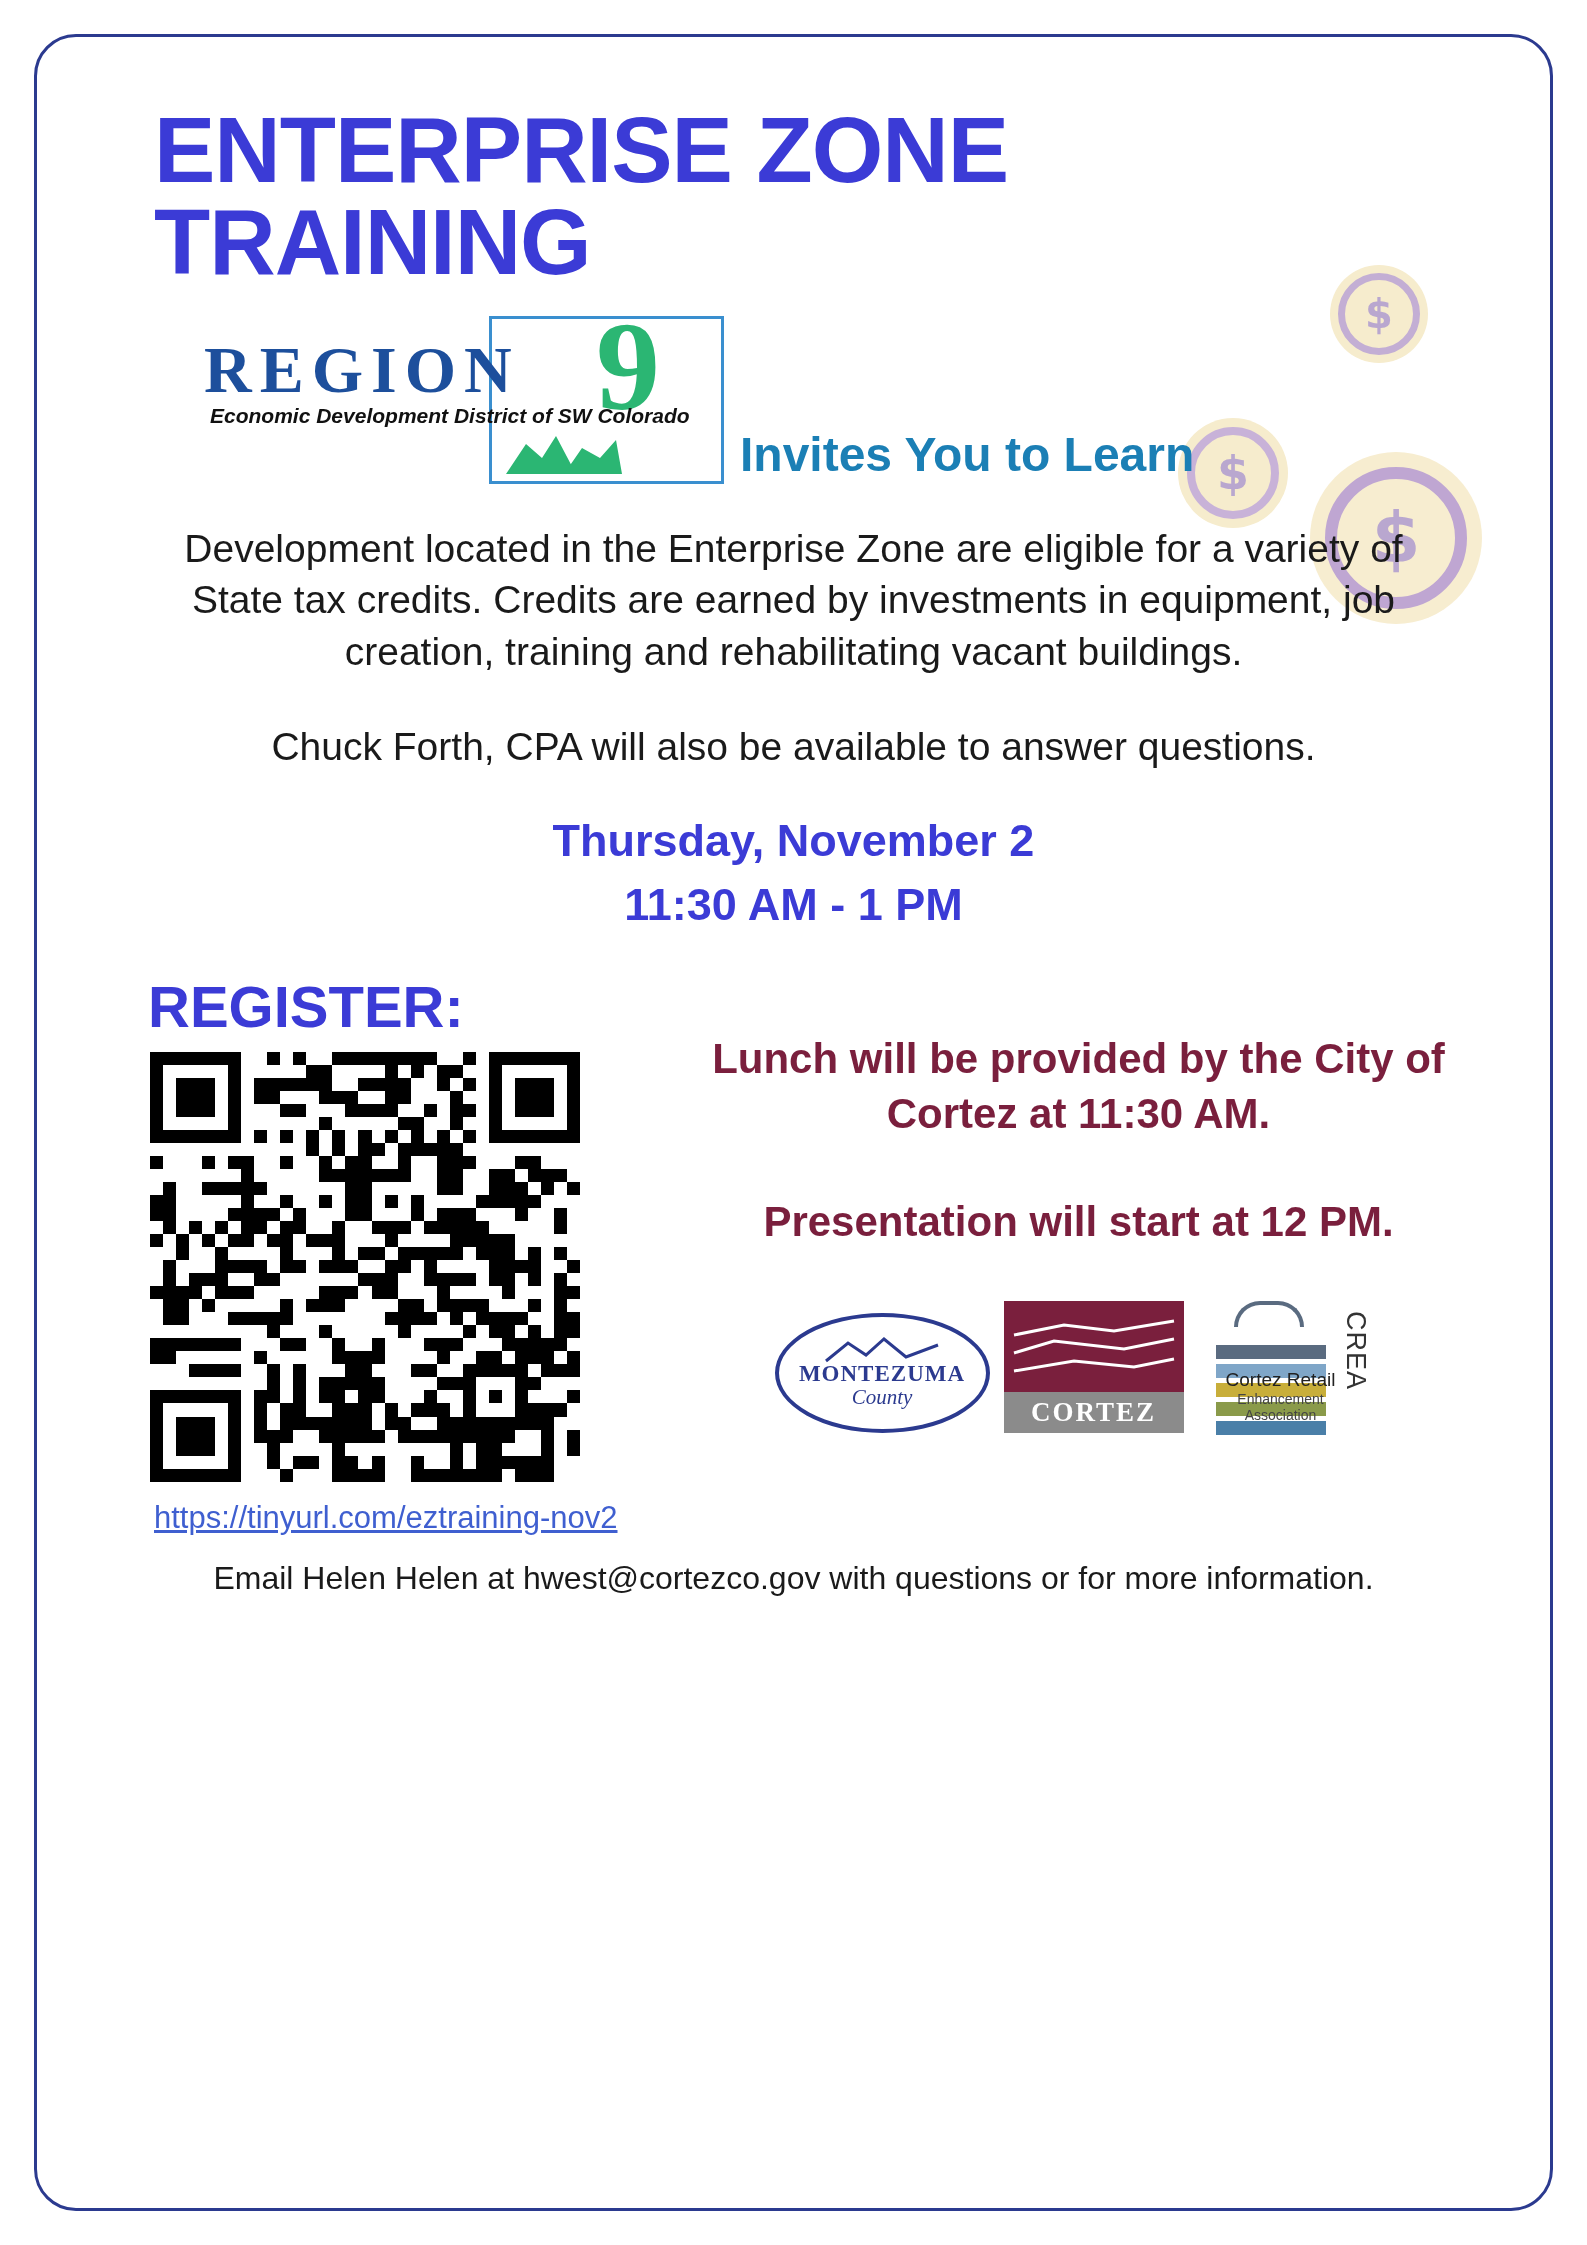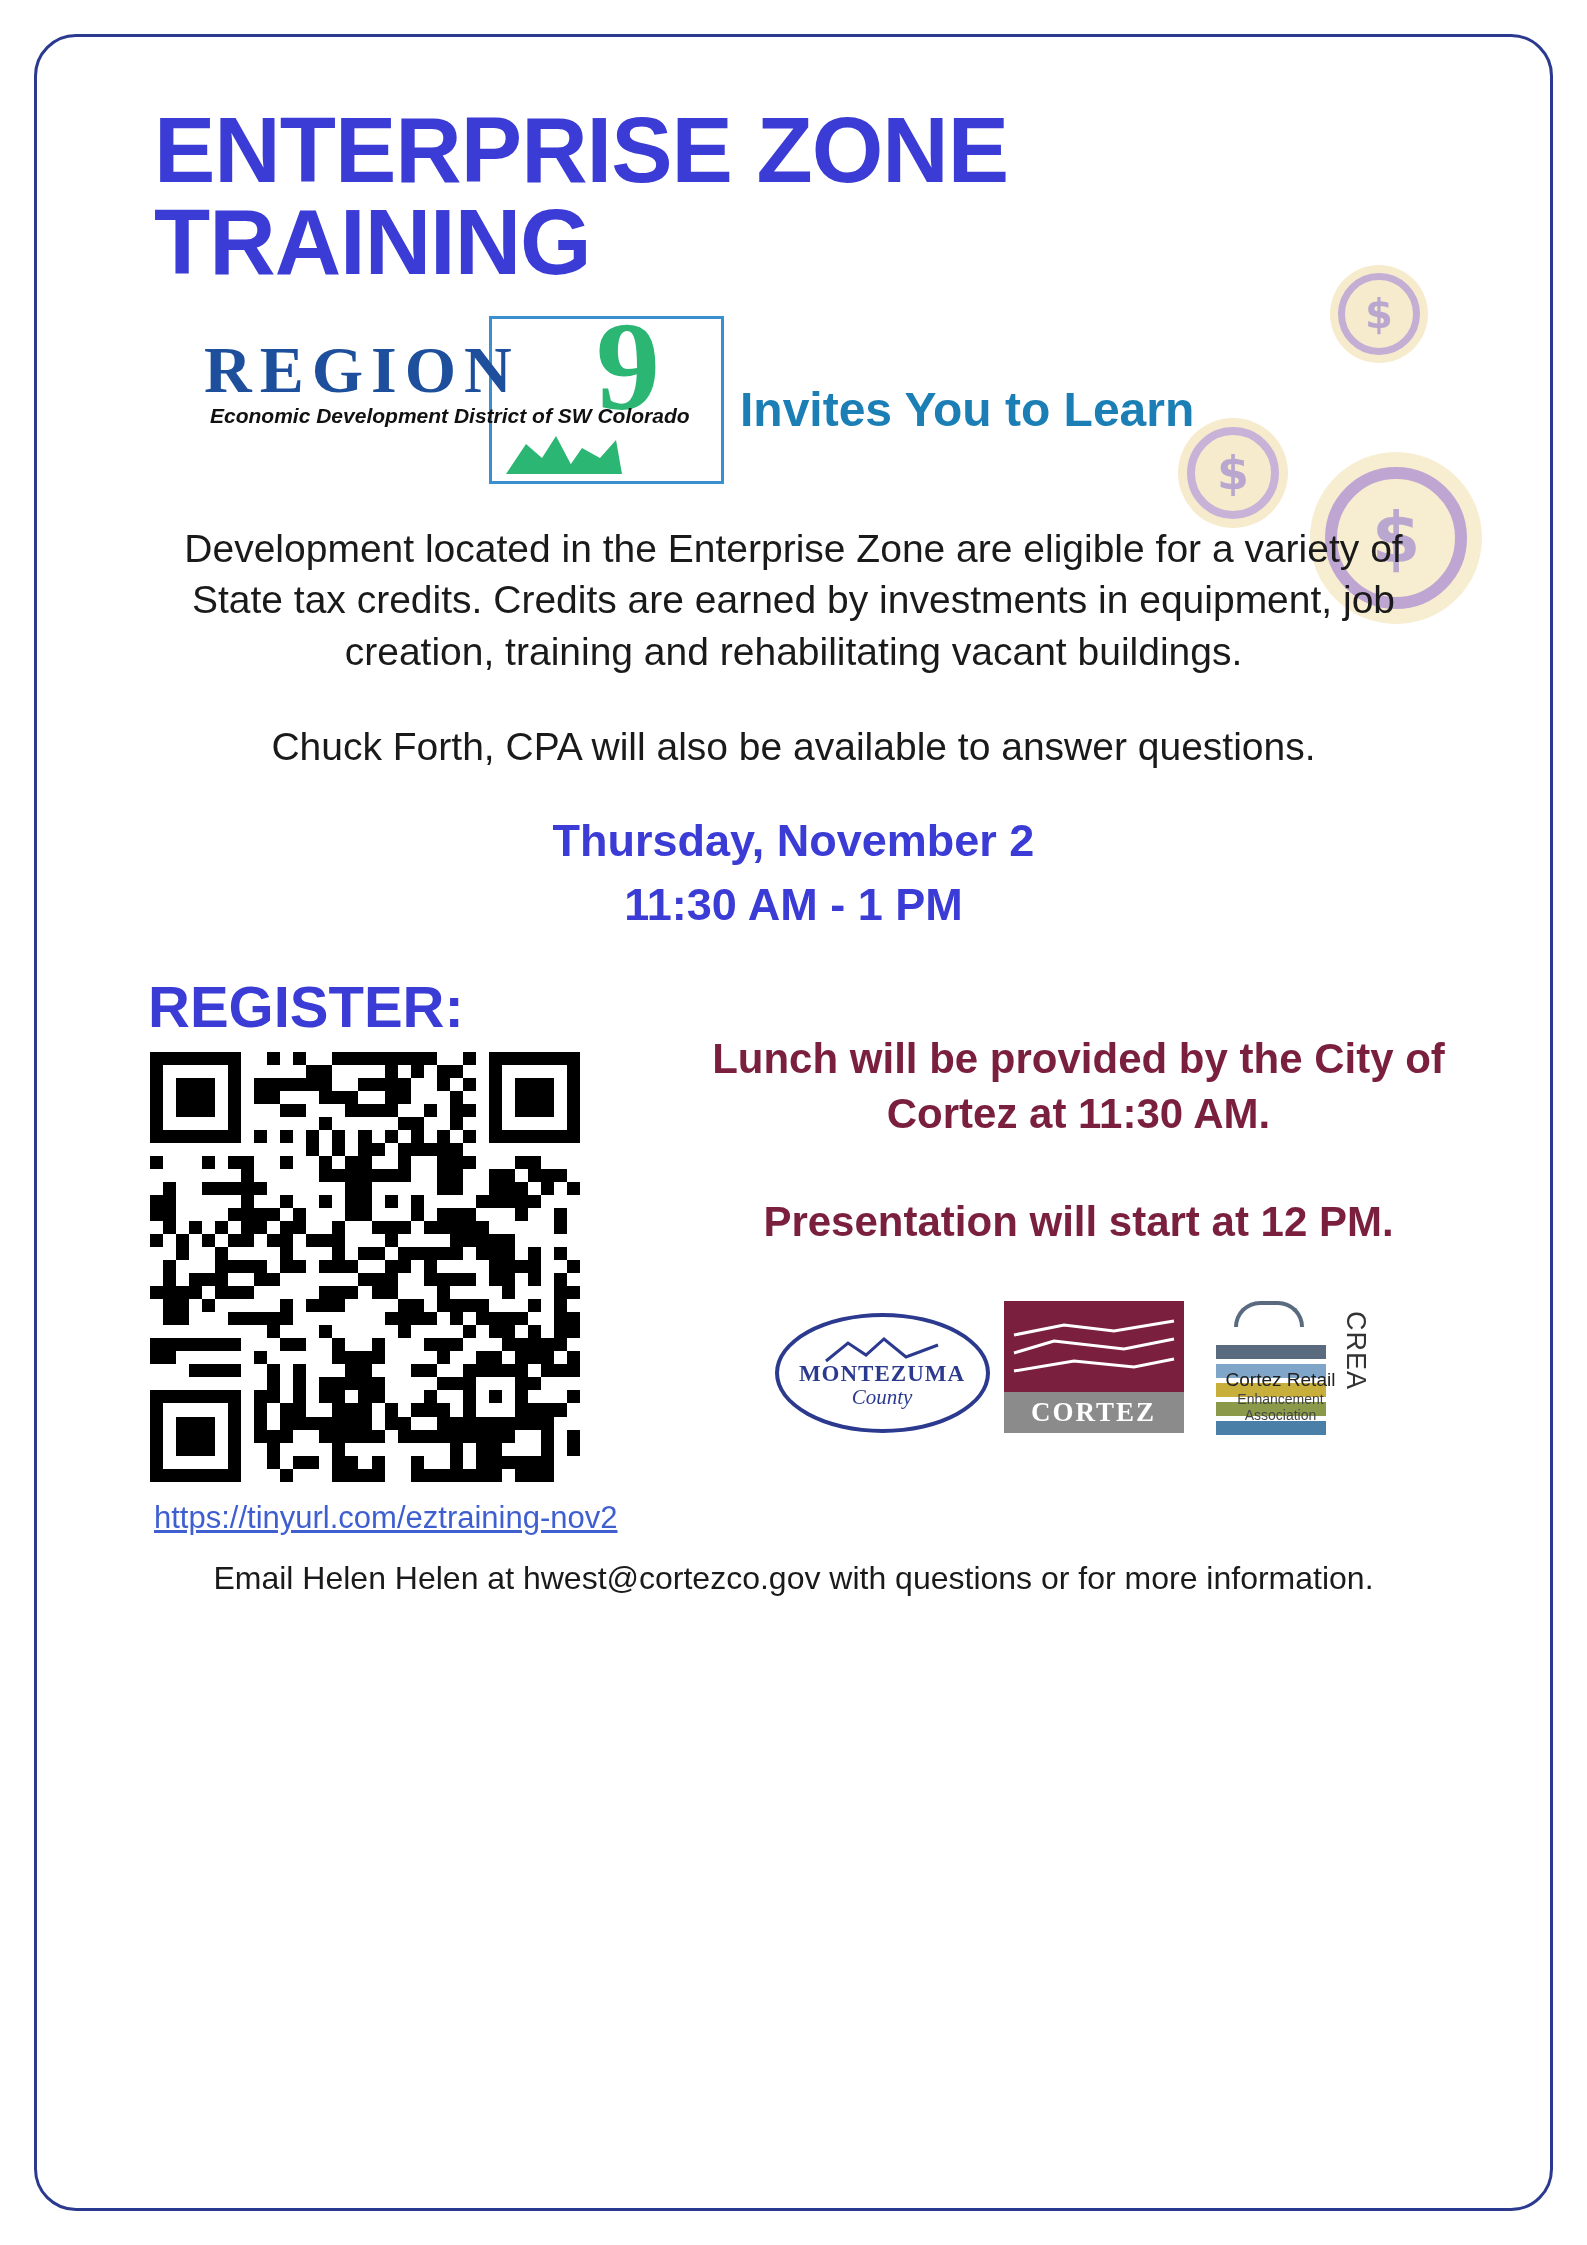--- a/index.html
+++ b/index.html
@@ -101,21 +101,21 @@
   #coin-mid-2 .ring { width: 62px; height: 62px; border-width: 7px; border-color: #c8b2d8; }
   #coin-mid-2 .sym { font-size: 38px; }
 
   #coin-mid-3 { width: 166px; height: 166px; left: 172px; top: 1252px; }
   #coin-mid-3 .ring { width: 114px; height: 114px; border-width: 12px; border-color: #bfa6d2; }
   #coin-mid-3 .sym { font-size: 66px; }
 
   
   .invite-row {
     display: flex;
-    align-items: center;
+    align-items: flex-end;
     margin: 22px 0 0 110px;
     position: relative;
     z-index: 3;
   }
   .region-logo {
     position: relative;
     width: 520px;
     height: 175px;
     flex: 0 0 auto;
   }

